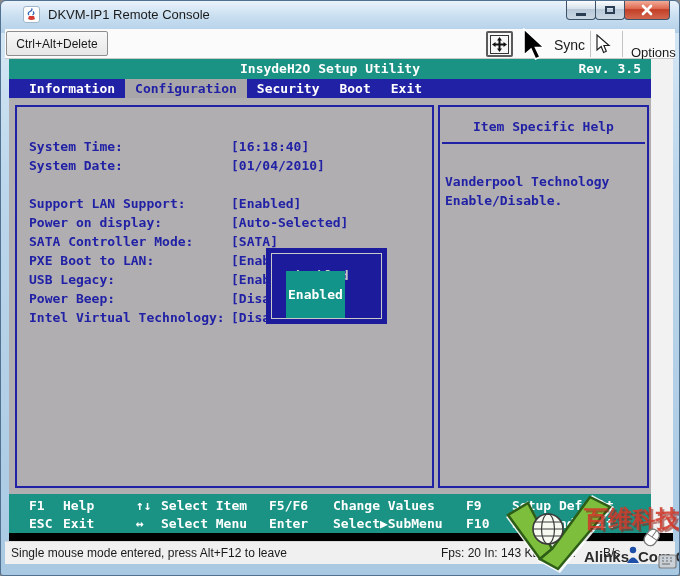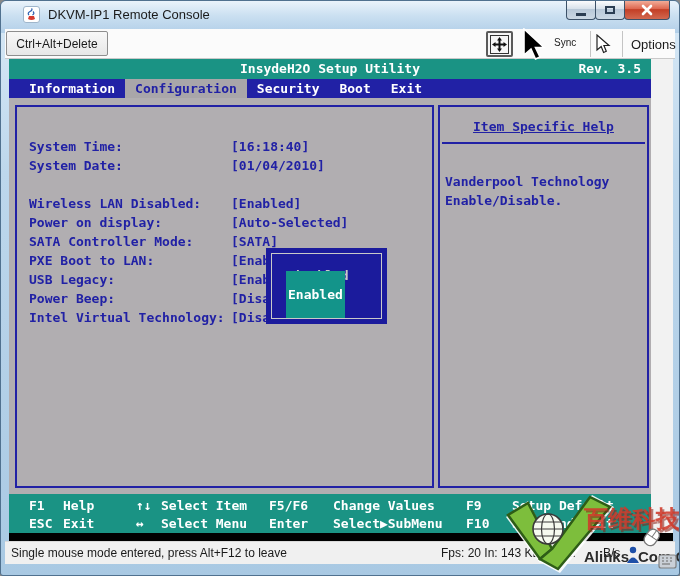--- a/index.html
+++ b/index.html
@@ -25,43 +25,43 @@
   .glyph-min{width:10px;height:3px;background:#2B3D52;margin-top:8px;}
   .glyph-max{width:10px;height:8px;border:2px solid #2B3D52;background:transparent;}
   
   .toolbar{position:absolute;left:4px;right:4px;top:28px;height:30px;background:#FBFBFB;border-bottom:1px solid #C9C9C9;}
   .cad-button{position:absolute;left:1px;top:2px;width:102px;height:25px;
     background:linear-gradient(180deg,#F8F8F8,#E7E7E7);border:1px solid #8E8E8E;border-radius:2px;
     font-size:12px;color:#1a1a1a;font-family:inherit;}
   .fit-button{position:absolute;left:481px;top:2px;width:27px;height:26px;background:#F6F6F6;
     border:2px solid #5A5A5A;border-radius:2px;display:flex;align-items:center;justify-content:center;padding:0;}
   .tb-sep{position:absolute;top:2px;width:1px;height:26px;background:#C4C4C4;}
-  .sync-label{position:absolute;left:549px;top:8px;font-size:10px;color:#1a1a1a;cursor:default;}
-  .options-label{position:absolute;left:626px;top:8px;font-size:13px;color:#1a1a1a;cursor:default;}
+  .sync-label{position:absolute;left:549px;top:8px;font-size:14px;color:#1a1a1a;cursor:default;}
+  .options-label{position:absolute;left:626px;top:16px;font-size:13px;color:#1a1a1a;cursor:default;}
   .cursor-outline{position:absolute;left:590px;top:5px;}
   .big-cursor{position:absolute;left:521px;top:27px;z-index:60;}
   
   .canvas{position:absolute;left:8px;top:58px;width:586px;height:482px;background:#000;}
   .right-strip{position:absolute;left:642px;top:0;width:22px;height:474px;background:#F2F2F2;}
   .black-band{position:absolute;left:0;top:474px;width:664px;height:8px;background:#000;}
   .screen{position:absolute;left:0;top:0;width:642px;height:474px;background:#B1AEB1;
     font-family:"DejaVu Sans Mono","Liberation Mono",monospace;font-size:13px;font-weight:bold;}
   .bios-header{position:absolute;left:0;top:0;width:100%;height:20px;background:#1A9384;color:#FFF;
     text-align:center;line-height:20px;}
   .bios-rev{position:absolute;right:10px;top:0;}
   .menubar{position:absolute;left:0;top:20px;width:100%;height:19px;background:#2121A5;color:#FFF;
     display:flex;padding-left:10px;line-height:19px;}
   .tab{padding:0 10px;}
   .tab.active{background:#A9A6A9;color:#2121A5;}
   .content{position:absolute;left:0;top:39px;width:100%;height:396px;background:#B1AEB1;}
   .left-box{position:absolute;left:6px;top:7px;width:419px;height:383px;border:2px solid #2121A5;padding-top:30px;}
   .setting-row{height:19px;line-height:19px;padding-left:12px;color:#2121A5;white-space:pre;}
   .setting-row .lbl{display:inline-block;width:202px;}
   .right-box{position:absolute;left:429px;top:7px;width:211px;height:383px;border:2px solid #2121A5;color:#2121A5;}
-  .help-title{text-align:center;margin-top:12px;text-decoration:underline;}
+  .help-title{text-align:center;margin-top:12px;}
   .help-rule{height:2px;background:#2121A5;margin:8px 2px 0 2px;}
   .help-text{margin:28px 0 0 5px;line-height:19px;}
   .popup{position:absolute;left:257px;top:150px;width:121px;height:76px;background:#1B1B9C;z-index:10;}
   .popup-frame{position:absolute;left:5px;top:5px;right:5px;bottom:5px;border:1px solid #C9C9C9;}
   .popup-opts{position:absolute;left:20px;top:18px;line-height:19px;}
   .popup-opt{color:#C9C9C9;height:19px;}
   .popup-opt.selected span{background:#13948A;color:#FFF;padding:16px 2px;}
   .helpbar{position:absolute;left:0;bottom:0;width:100%;height:39px;background:#1A9384;color:#FFF;padding-top:3px;}
   .hrow{display:flex;height:18px;line-height:18px;}
   .hrow .c0{width:34px;margin-left:20px;}
@@ -146,21 +146,21 @@
         <span class="tab">Security</span>
         <span class="tab">Boot</span>
         <span class="tab">Exit</span>
       </div>
 
       <div class="content">
         <div class="left-box">
           <div class="setting-row"><span class="lbl">System Time:</span><span class="val">[16:18:40]</span></div>
           <div class="setting-row"><span class="lbl">System Date:</span><span class="val">[01/04/2010]</span></div>
           <div class="setting-row"><span class="lbl"></span><span class="val"></span></div>
-          <div class="setting-row"><span class="lbl">Wireless LAN Disabled:</span><span class="val">[Enabled]</span></div>
+          <div class="setting-row"><span class="lbl">Support LAN Support:</span><span class="val">[Enabled]</span></div>
           <div class="setting-row"><span class="lbl">Power on display:</span><span class="val">[Auto-Selected]</span></div>
           <div class="setting-row"><span class="lbl">SATA Controller Mode:</span><span class="val">[SATA]</span></div>
           <div class="setting-row"><span class="lbl">PXE Boot to LAN:</span><span class="val">[Enabled]</span></div>
           <div class="setting-row"><span class="lbl">USB Legacy:</span><span class="val">[Enabled]</span></div>
           <div class="setting-row"><span class="lbl">Power Beep:</span><span class="val">[Disabled]</span></div>
           <div class="setting-row"><span class="lbl">Intel Virtual Technology:</span><span class="val">[Disabled]</span></div>
         </div>
 
         <div class="right-box">
           <div class="help-title">Item Specific Help</div>

